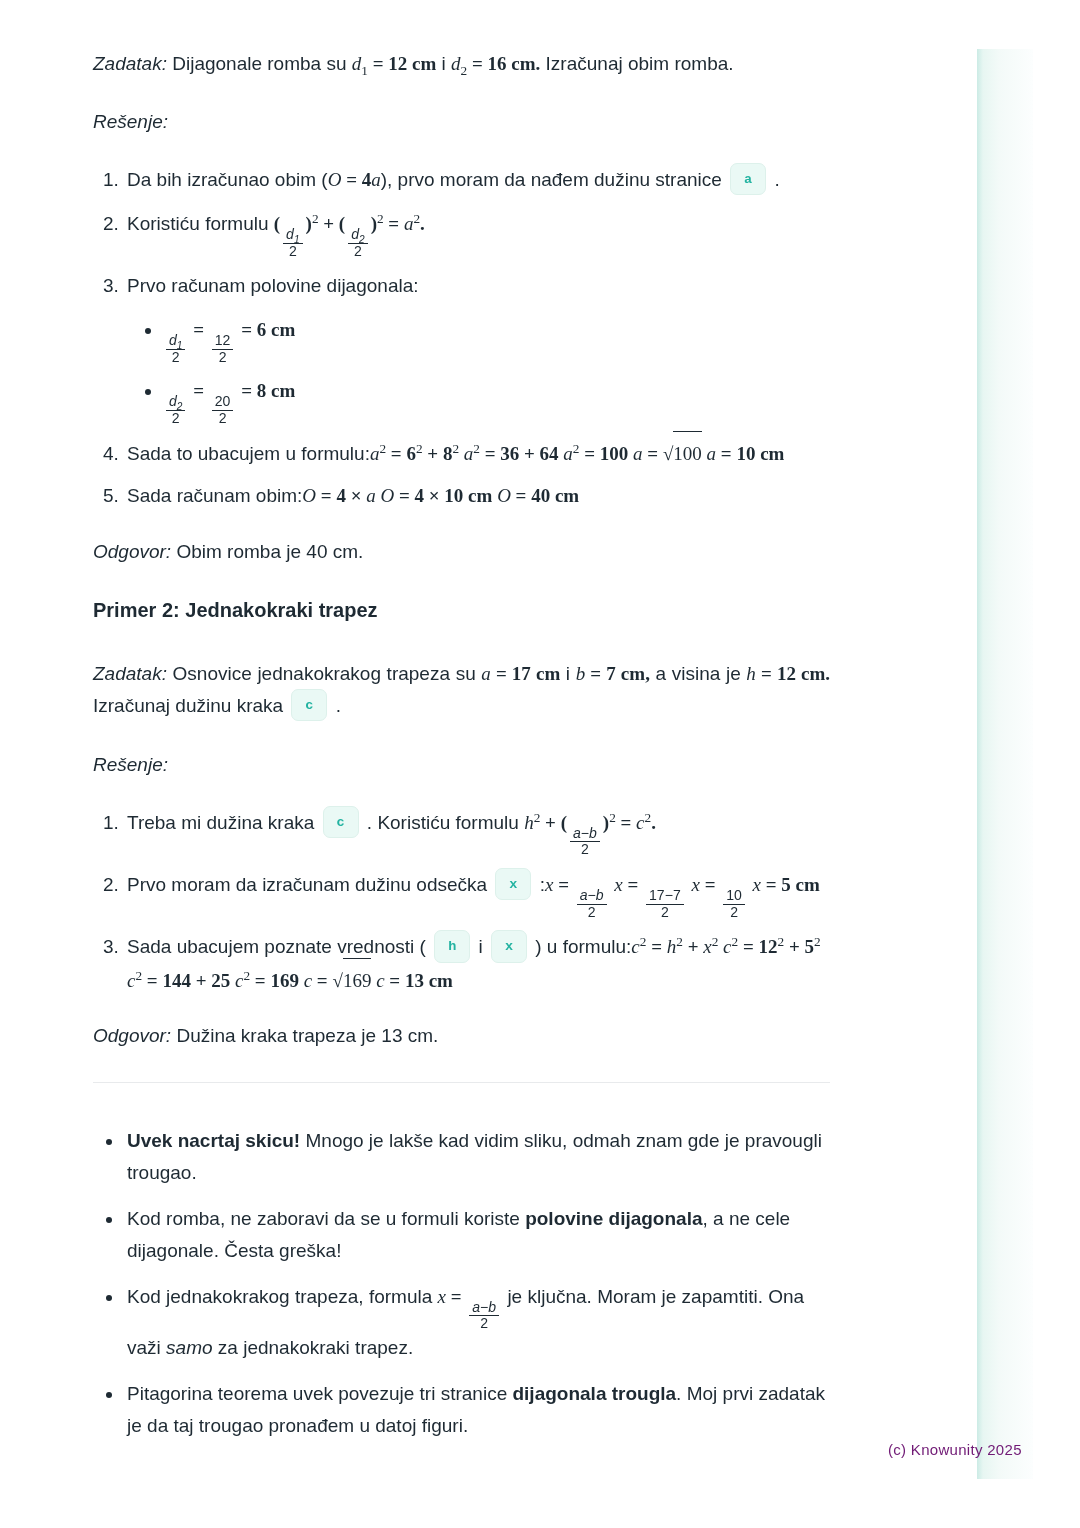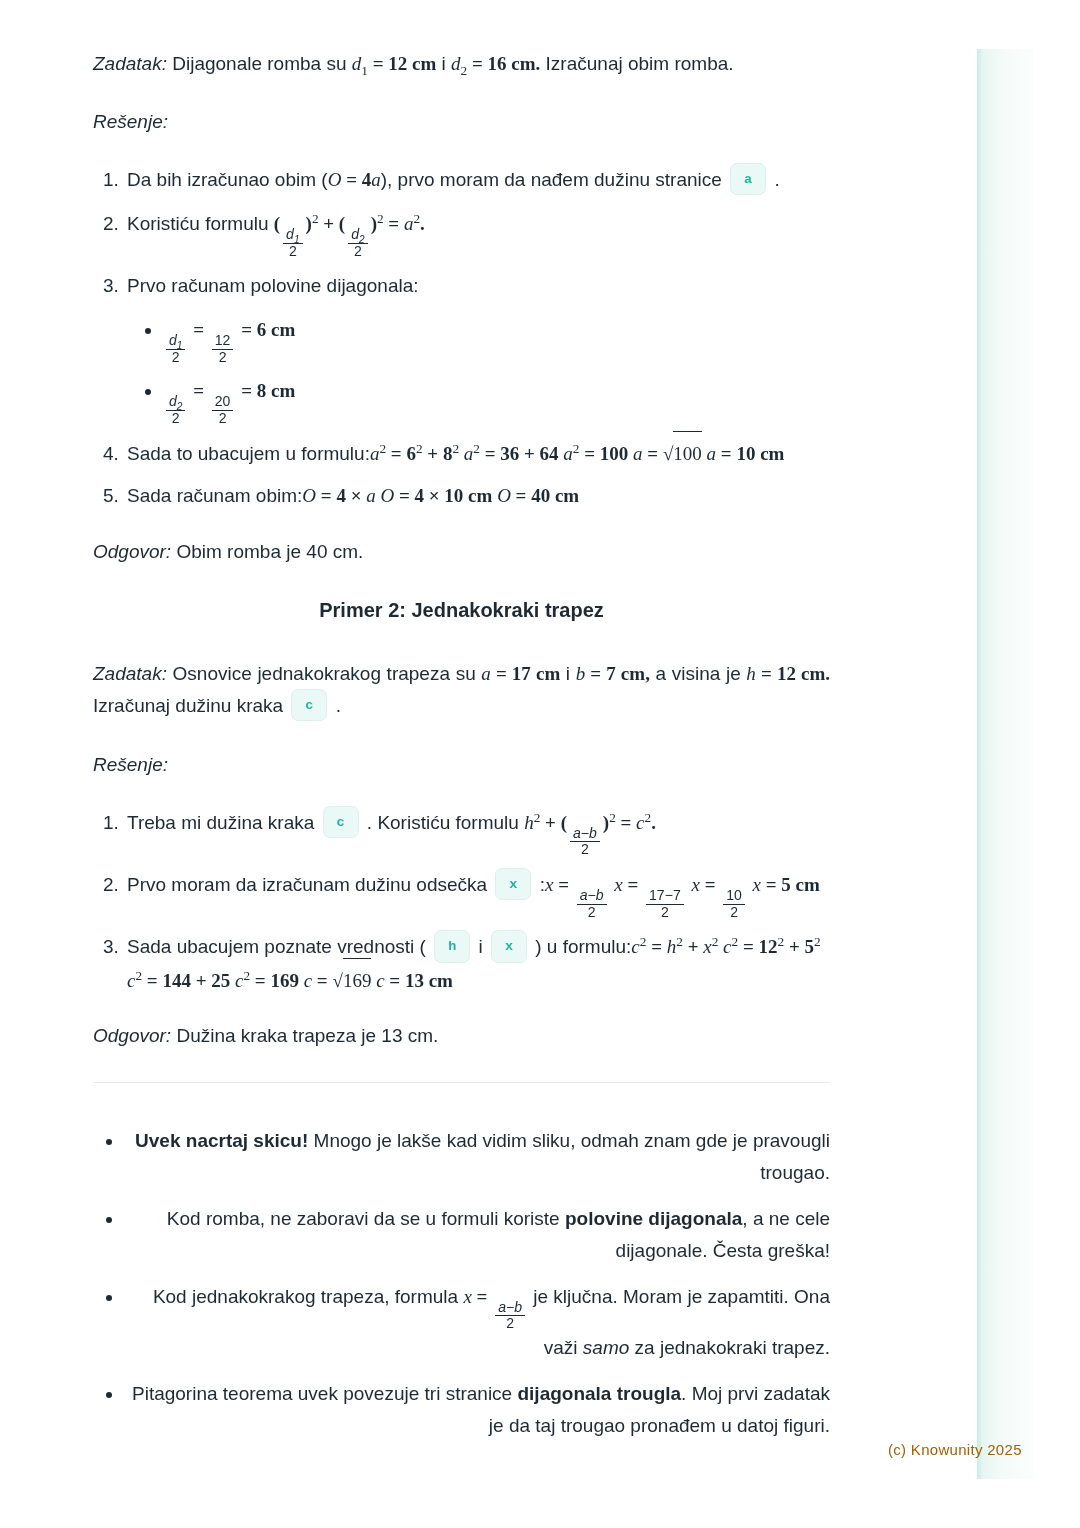--- a/index.html
+++ b/index.html
@@ -7,39 +7,39 @@
     width:1080px;height:1528px;position:relative;overflow:hidden;
     background:#ffffff;color:#1e2a33;
     font-family:"Liberation Sans",sans-serif;
   }
   .side-strip{
     position:absolute;left:977px;top:49px;width:56px;height:1430px;
     background:linear-gradient(to right,#cbebe5 0px,#e7f6f2 6px,#f3faf8 22px,#fcfefe 56px);
   }
   .watermark{
     position:absolute;left:888px;top:1441px;z-index:3;
-    font-size:15px;color:#a16207;letter-spacing:0.3px;white-space:nowrap;
+    font-size:15px;color:#701a75;letter-spacing:0.3px;white-space:nowrap;
   }
   .content{
     position:absolute;left:93px;top:48px;width:737px;z-index:2;
     font-size:19px;line-height:1.68;
   }
   .para{margin:0 0 26px;}
   .just{text-align:justify;}
   .it{font-style:italic;}
-  .subheading{font-size:20px;font-weight:bold;margin:4px 0 30px;color:#1e2a33;text-align:center;}
+  .subheading{font-size:20px;font-weight:bold;margin:4px 0 30px;color:#1e2a33;}
   .tips-heading{
     font-size:29px;font-weight:bold;color:#87e7c3;margin:0 0 30px;letter-spacing:0.2px;
   }
   .divider{border:none;border-top:1px solid #e8eaec;margin:30px 0 42px;width:100%;}
   ol.steps{margin:0 0 24px;padding-left:31px;}
   ol.steps>li{margin-bottom:11px;padding-left:3px;}
   ul.sub{list-style:disc;margin:12px 0 2px;padding-left:36px;}
   ul.sub>li{margin-bottom:10px;}
-  ul.tips{margin:0;padding-left:31px;text-align:right;}
+  ul.tips{margin:0;padding-left:31px;}
   ul.tips>li{margin-bottom:14px;padding-left:3px;}
   
   .mi{font-family:"Liberation Serif",serif;font-style:italic;}
   .mrm{font-family:"Liberation Serif",serif;font-weight:bold;}
   sup.msup{font-family:"Liberation Serif",serif;font-size:0.7em;line-height:0;}
   sub.msub{font-family:"Liberation Serif",serif;font-size:0.7em;line-height:0;}
   .frac{
     display:inline-flex;flex-direction:column;align-items:center;
     font-family:Liberation Sans, sans-serif;font-size:0.74em;line-height:1.12;
     vertical-align:-0.62em;margin:0 3px;

